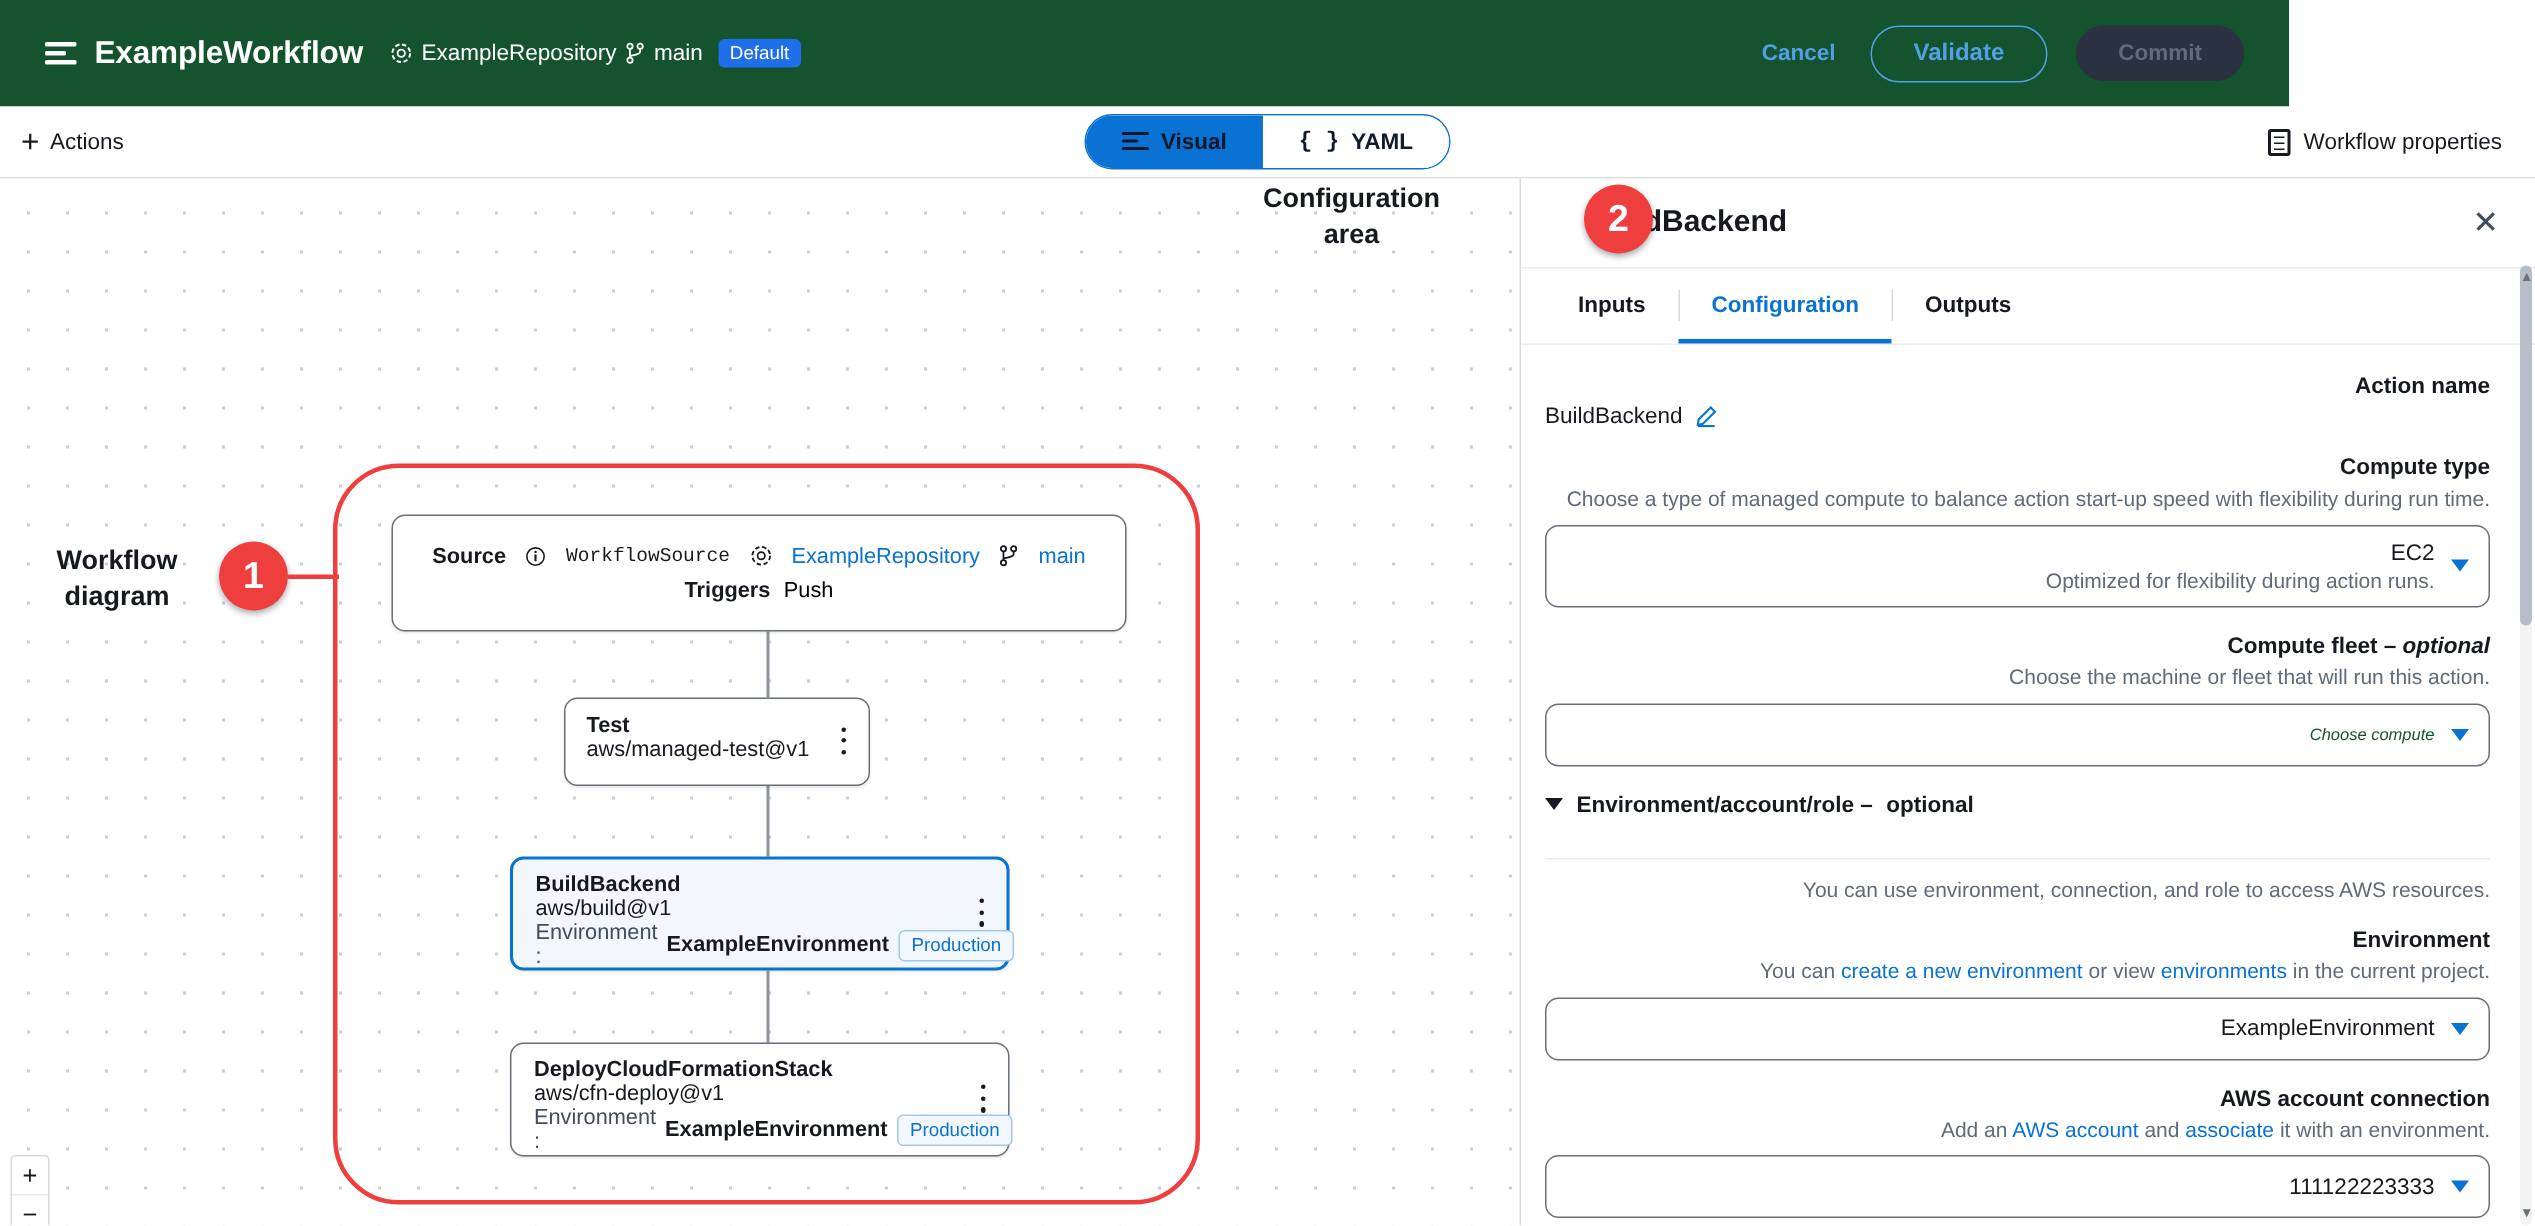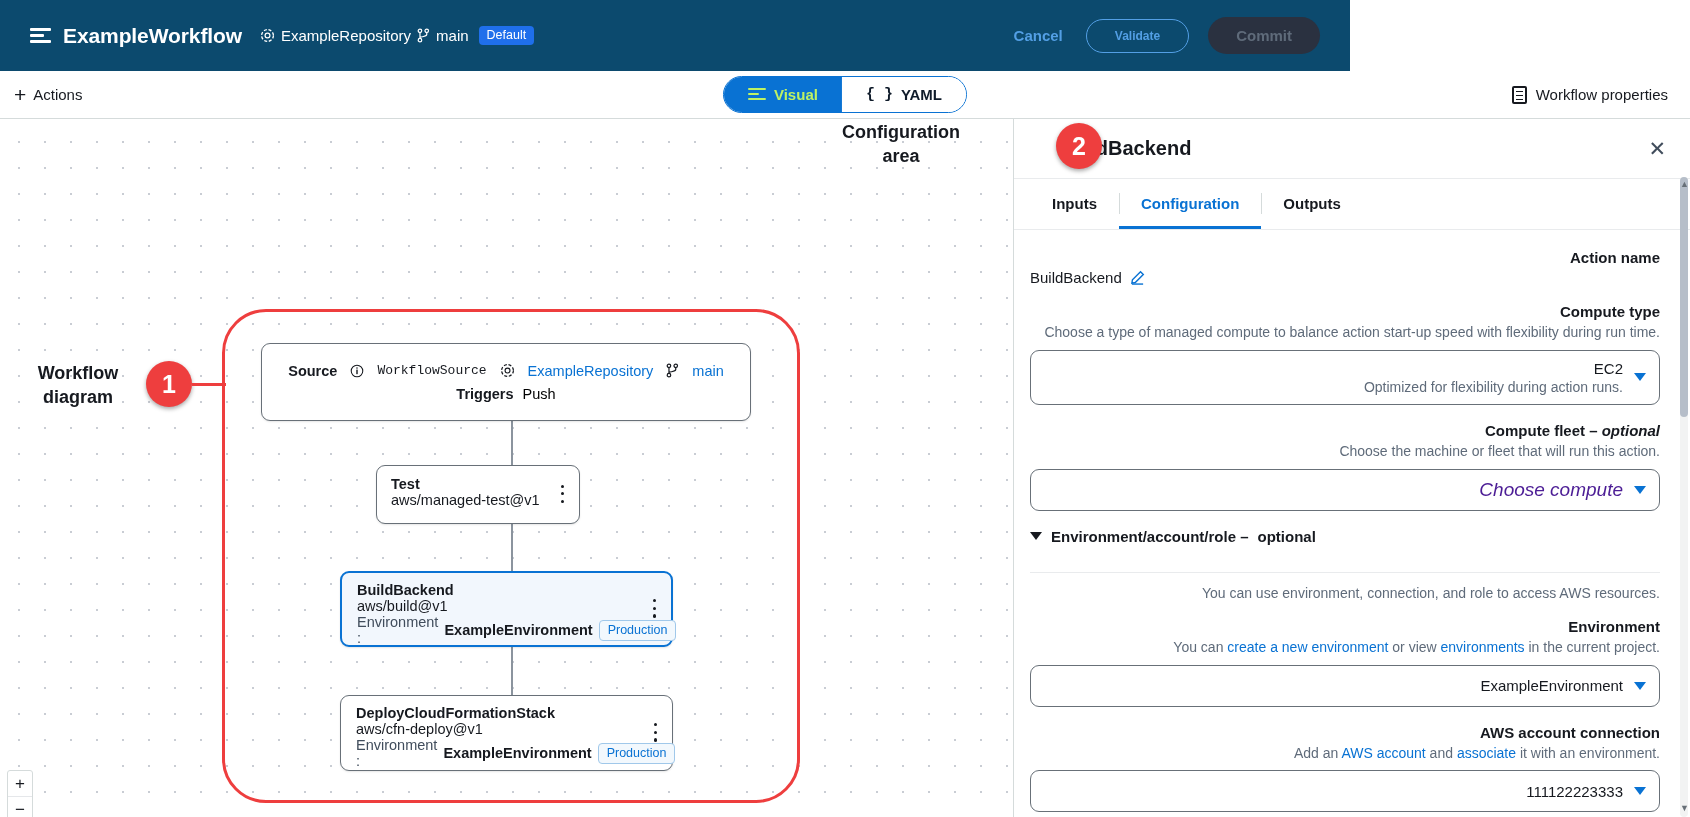--- a/index.html
+++ b/index.html
@@ -7,22 +7,22 @@
     margin: 0; padding: 0;
     width: 1690px; height: 817px;
     overflow: hidden;
     font-family: "Liberation Sans", sans-serif;
     background: #ffffff;
   }
   #app { position: relative; width: 1690px; height: 817px; }
 
   
   .topbar {
-    position: absolute; left: 0; top: 0; width: 1350px; height: 71px;
-    background: #0c4a6e;
+    position: absolute; left: 0; top: 0; width: 1526px; height: 71px;
+    background: #14532d;
     display: flex; align-items: center;
   }
   .topbar-left { display: flex; align-items: center; padding-left: 30px; gap: 12px; }
   .wf-icon { width: 21px; height: 18px; position: relative; flex: none; }
   .wf-icon i {
     position: absolute; left: 0; background: #ffffff; height: 3px; border-radius: 1px;
   }
   .wf-icon i:nth-child(1){ top: 1px; width: 21px; }
   .wf-icon i:nth-child(2){ top: 7px; width: 14px; }
   .wf-icon i:nth-child(3){ top: 13px; width: 21px; }
@@ -36,21 +36,21 @@
     border-radius: 4px; padding: 2px 8px 3px; margin-left: 4px;
   }
   .topbar-right {
     margin-left: auto; display: flex; align-items: center; gap: 19px; padding-right: 30px;
   }
   .btn-cancel {
     color: #539fe5; font-size: 15px; font-weight: bold; background: none;
     border: none; cursor: pointer; padding: 6px 4px;
   }
   .btn-validate {
-    color: #539fe5; font-size: 12px; font-weight: bold; background: transparent;
+    color: #539fe5; font-size: 16px; font-weight: bold; background: transparent;
     border: 1.6px solid #539fe5; border-radius: 20px; padding: 9px 28px; cursor: pointer;
   }
   .btn-commit {
     color: #5f6b7a; font-size: 15px; font-weight: bold; background: #2a3140;
     border: none; border-radius: 20px; padding: 10px 28px; cursor: not-allowed;
   }
 
   
   .actionbar {
     position: absolute; left: 0; top: 71px; width: 1690px; height: 48px;
@@ -65,21 +65,21 @@
   .segmented {
     position: absolute; left: 50%; transform: translateX(-50%);
     display: flex; border-radius: 21px; overflow: hidden;
     border: 1px solid #0972d3;
   }
   .seg {
     display: flex; align-items: center; gap: 8px;
     font-size: 15px; font-weight: bold; padding: 9px 24px; cursor: pointer;
     background: #ffffff; color: #0f1b2a; border: none;
   }
-  .seg.active { background: #0972d3; color: #bef264; }
+  .seg.active { background: #0972d3; color: #0f172a; }
   .seg-icon { width: 18px; height: 15px; position: relative; }
   .seg-icon i { position: absolute; background: currentColor; height: 2.4px; border-radius: 1px; }
   .seg-icon i:nth-child(1){ top:1px; left:0; width:18px; }
   .seg-icon i:nth-child(2){ top:6px; left:0; width:11px; }
   .seg-icon i:nth-child(3){ top:11px; left:0; width:18px; }
   .braces { font-family: "Liberation Mono", monospace; font-weight: bold; font-size: 15px; }
   .wf-props {
     margin-left: auto; display: flex; align-items: center; gap: 9px;
     padding-right: 22px; font-size: 15px; color: #16191f; cursor: pointer;
   }
@@ -202,21 +202,21 @@
   .edit-icon { color: #0972d3; font-size: 14px; cursor: pointer; }
   .group { margin-bottom: 17px; }
   .select {
     width: 100%; border: 1.6px solid #687078; border-radius: 9px;
     padding: 9px 36px 9px 14px; position: relative; background: #ffffff;
     display: flex; flex-direction: column; gap: 2px; cursor: pointer; min-height: 42px;
     justify-content: center;
   }
   .select .sv { font-size: 15px; color: #16191f; }
   .select .sd { font-size: 14px; color: #5f6b7a; }
-  .select .ph { font-size: 19px; color: #4c1d95; font-style: italic; }
+  .select .ph { font-size: 11px; color: #14532d; font-style: italic; }
   .caret {
     position: absolute; right: 13px; top: 50%; transform: translateY(-50%);
     width: 0; height: 0; border-left: 6px solid transparent; border-right: 6px solid transparent;
     border-top: 8px solid #0972d3;
   }
   .collapsible-head {
     display: flex; align-items: center; gap: 9px; font-size: 15px; font-weight: bold;
     color: #16191f; cursor: pointer; padding-bottom: 27px; border-bottom: 1px solid #e9ebed;
     margin-bottom: 11px;
   }

